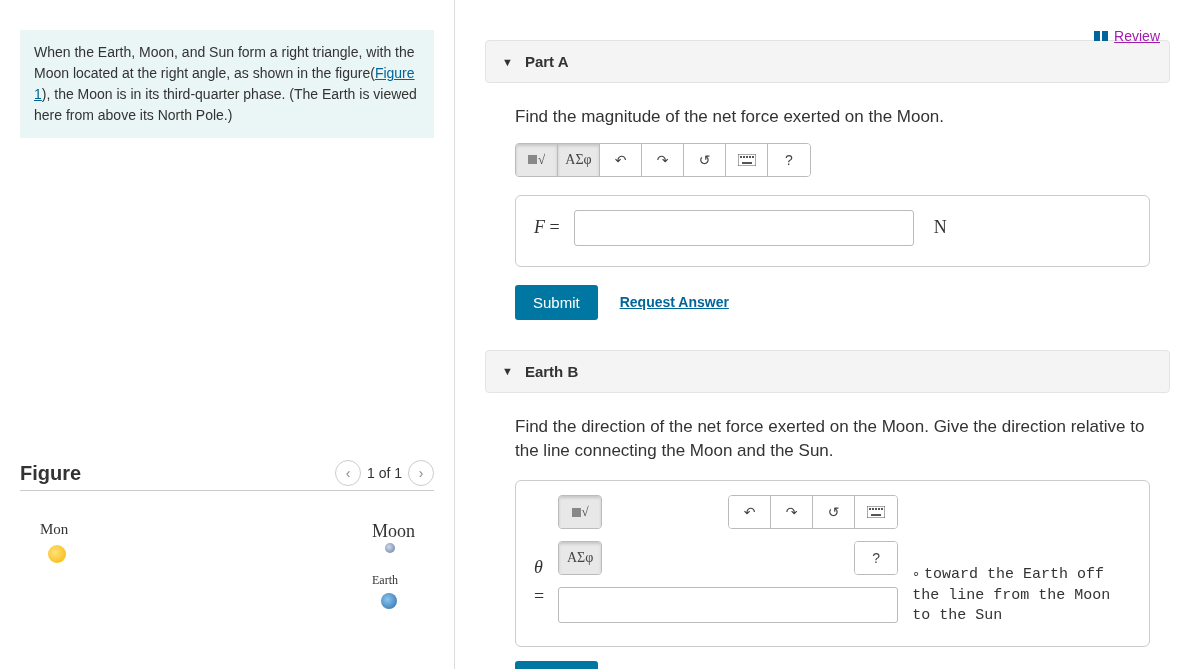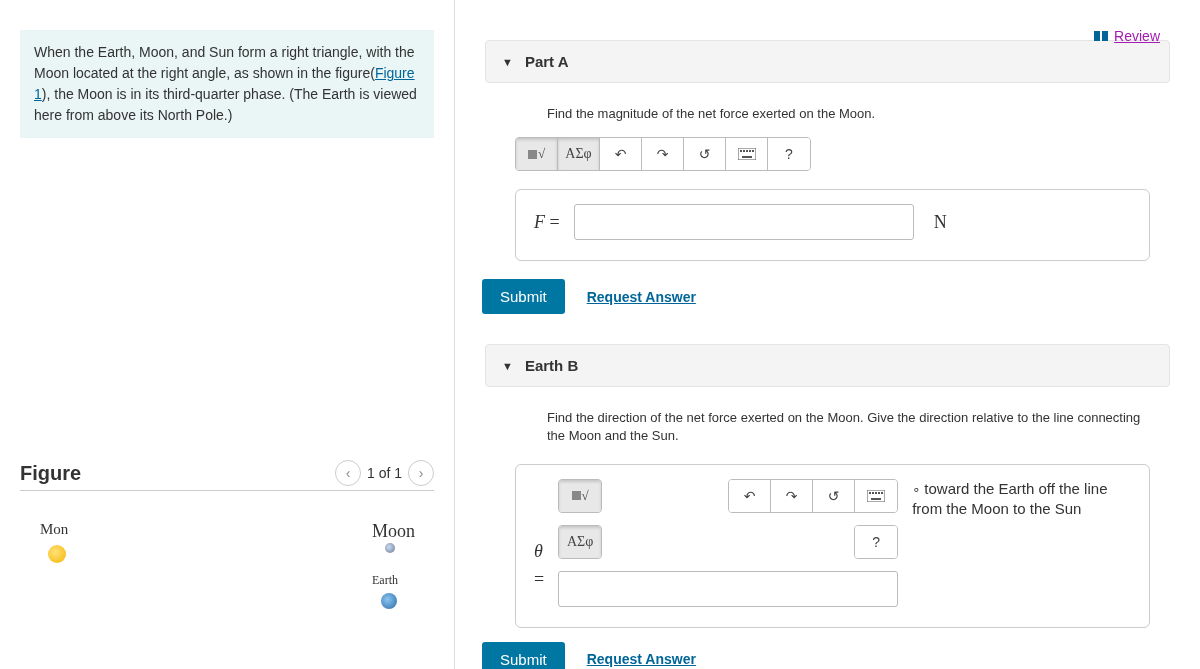--- a/index.html
+++ b/index.html
@@ -26,21 +26,21 @@
 .earth { position: absolute; left: 361px; top: 82px; width: 16px; height: 16px; border-radius: 50%; background: radial-gradient(circle at 40% 40%, #8ac6f0, #2b6aa8); }
 
 .review { position: absolute; right: 40px; top: 28px; color: #a21caf; text-decoration: underline; font-size: 14px; cursor: pointer; display: flex; align-items: center; gap: 6px; }
 .review .ic { display: inline-flex; gap: 2px; }
 .review .ic span { width: 6px; height: 10px; background: #006699; }
 
 .part-hdr { display: flex; align-items: center; gap: 12px; background: #f4f4f4; border: 1px solid #e4e4e4; border-radius: 4px; padding: 12px 16px; margin: 40px 30px 0 30px; font-weight: bold; font-size: 15px; }
 .part-hdr.second { margin-top: 30px; }
 .caret { font-size: 11px; }
 
-.prompt { margin: 22px 50px 0 92px; font-size: 13px; line-height: 1.4; }
+.prompt { margin: 22px 50px 0 60px; font-size: 17px; line-height: 1.4; }
 
 .answer-block { margin: 18px 50px 0 60px; border: 1px solid #ccc; border-radius: 6px; padding: 14px 18px 20px 18px; display: flex; align-items: center; gap: 14px; }
 .answer-block.tall { align-items: flex-start; }
 
 .lhs { font-family: 'Times New Roman', serif; font-size: 18px; font-style: italic; white-space: nowrap; line-height: 1.6; }
 .lhs .eq { font-style: normal; }
 .ansinput { flex: 0 0 340px; height: 36px; border: 1px solid #bbb; border-radius: 3px; padding: 0 8px; font-size: 15px; }
 .unit { font-family: 'Times New Roman', serif; font-size: 18px; margin-left: 6px; }
 .unit-text { font-size: 15px; line-height: 1.35; max-width: 240px; }
 .deg { font-size: 13px; margin-right: 4px; }
@@ -51,21 +51,21 @@
 .toolbar .tb:last-child { border-right: none; }
 .toolbar .tb.active { background: #e8e8e8; box-shadow: inset 0 2px 3px rgba(0,0,0,.15); }
 .toolbar .tb.greek { font-family: 'Times New Roman', serif; }
 
 .toolbar2 { display: flex; gap: 6px; margin-bottom: 6px; }
 .toolbar2 .row { display: inline-flex; border: 1px solid #bbb; border-radius: 4px; overflow: hidden; height: 34px; }
 .toolbar2 .tb { width: 42px; display: flex; align-items: center; justify-content: center; border-right: 1px solid #bbb; background: #fff; cursor: pointer; font-size: 14px; color: #444; }
 .toolbar2 .tb:last-child { border-right: none; }
 .toolbar2 .tb.active { background: #e8e8e8; box-shadow: inset 0 2px 3px rgba(0,0,0,.15); }
 
-.actions { margin: 18px 50px 0 27px; display: flex; align-items: center; gap: 22px; }
+.actions { margin: 18px 50px 0 60px; display: flex; align-items: center; gap: 22px; }
 .submit { background: #0077a3; color: #fff; border: none; border-radius: 3px; padding: 9px 18px; font-size: 15px; cursor: pointer; }
 .reqans { color: #006699; text-decoration: underline; font-weight: bold; cursor: pointer; font-size: 14px; }
 
 .templ-icon { font-family: 'Times New Roman', serif; font-size: 13px; display: flex; align-items: center; }
 .templ-icon .box { display:inline-block; width:9px; height:9px; background:#888; margin-right:1px; vertical-align:baseline;}
 .kbicon svg { display:block; }
 
 .midcol { display:flex; flex-direction:column; gap:6px; }
 </style>
 </head>
@@ -197,21 +197,21 @@
         <div class="row">
           <div class="tb active" style="font-family:'Times New Roman',serif;">ΑΣφ</div>
         </div>
         <div style="flex:1"></div>
         <div class="row">
           <div class="tb">?</div>
         </div>
       </div>
       <input class="ansinput" type="text" style="flex: 0 0 auto; width: 340px;">
     </div>
-    <div class="unit-text" style="">
+    <div class="unit-text" style="margin-top:70px;font-family:Liberation Mono, monospace;">
       <span class="deg">∘</span><span>toward the Earth off the line from the Moon to the Sun</span>
     </div>
   </div>
 
   <div class="actions" style="margin-top:14px;">
     <button class="submit">Submit</button>
     <a class="reqans">Request Answer</a>
   </div>
 </div>
 

